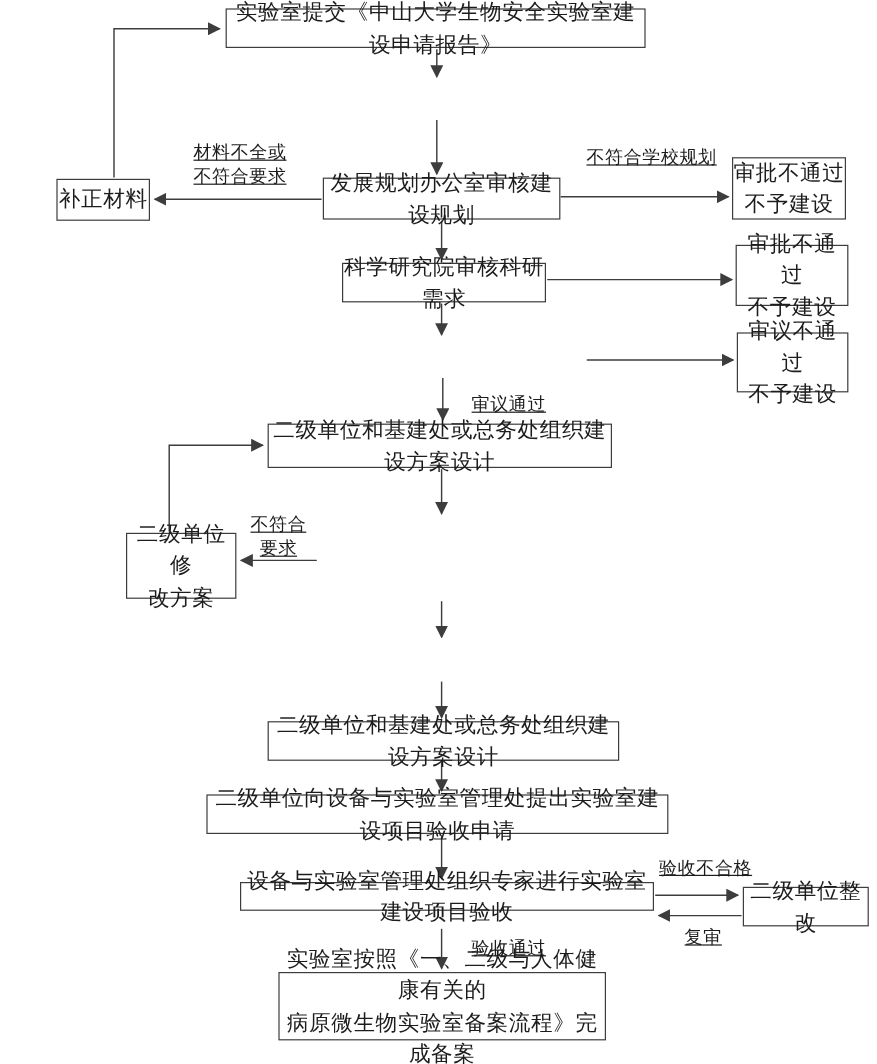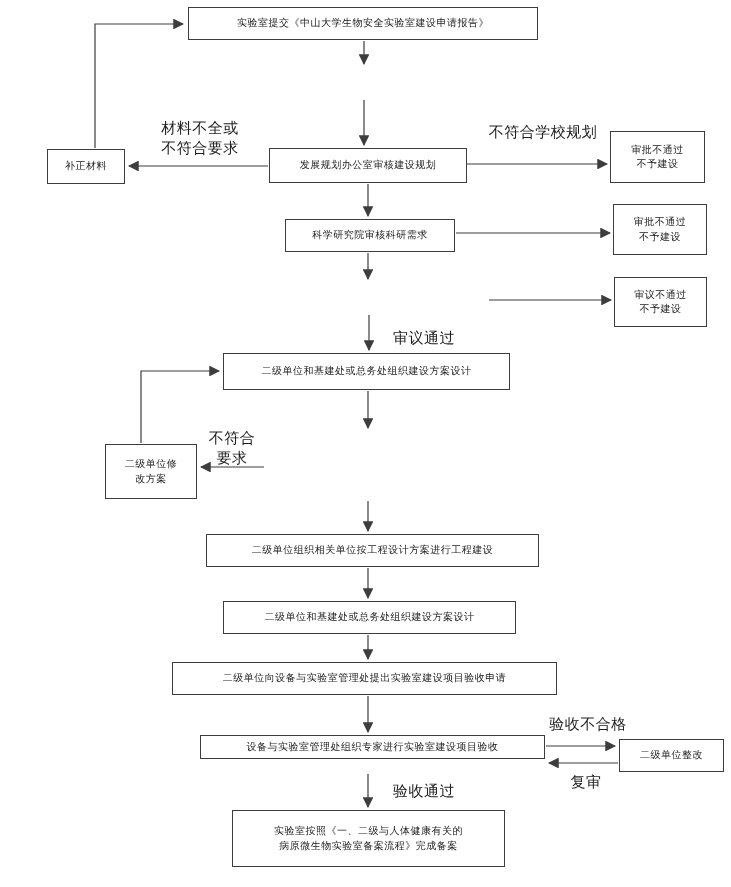--- a/index.html
+++ b/index.html
@@ -7,26 +7,26 @@
   .canvas {
     position:relative; width:731px; height:887px; background:#ffffff;
     font-family:"Liberation Serif","DejaVu Serif",serif; color:#1c1c1c;
     overflow:hidden;
   }
   svg.arrows { position:absolute; left:0; top:0; z-index:0; }
   .node {
     position:absolute; z-index:1; background:#ffffff;
     border:1px solid #3d3d3d;
     display:flex; align-items:center; justify-content:center;
-    text-align:center; font-size:10px; line-height:1.45;
+    text-align:center; font-size:18px; line-height:1.45;
     white-space:pre-line; letter-spacing:0.5px;
   }
   .lbl {
     position:absolute; z-index:1; font-size:15px; line-height:1.35;
-    text-align:center; white-space:pre-line; letter-spacing:0.5px;
+    text-align:center; white-space:pre-line; letter-spacing:0.5px;text-decoration:underline;
   }
 </style>
 </head>
 <body>
 
 <div class="canvas">
 
   <svg class="arrows" width="731" height="887" viewBox="0 0 731 887">
     <defs>
       <marker id="arr" viewBox="0 0 10 10" refX="9" refY="5" markerWidth="9" markerHeight="9" orient="auto-start-reverse">
@@ -75,21 +75,20 @@
 
   <div class="node" style="left:614px;top:277px;width:93px;height:50px">审议不通过
 不予建设</div>
 
   <div class="node" style="left:223px;top:353px;width:287px;height:37px">二级单位和基建处或总务处组织建设方案设计</div>
 
   <div class="node" style="left:105px;top:444px;width:92px;height:55px">二级单位修
 改方案</div>
 
 
-  <div class="node" style="left:206px;top:534px;width:333px;height:33px">二级单位组织相关单位按工程设计方案进行工程建设</div>
 
   <div class="node" style="left:223px;top:601px;width:293px;height:33px">二级单位和基建处或总务处组织建设方案设计</div>
 
   <div class="node" style="left:172px;top:662px;width:385px;height:33px">二级单位向设备与实验室管理处提出实验室建设项目验收申请</div>
 
   <div class="node" style="left:200px;top:735px;width:345px;height:24px">设备与实验室管理处组织专家进行实验室建设项目验收</div>
 
   <div class="node" style="left:619px;top:739px;width:105px;height:33px">二级单位整改</div>
 
   <div class="node" style="left:232px;top:810px;width:273px;height:57px">实验室按照《一、二级与人体健康有关的

